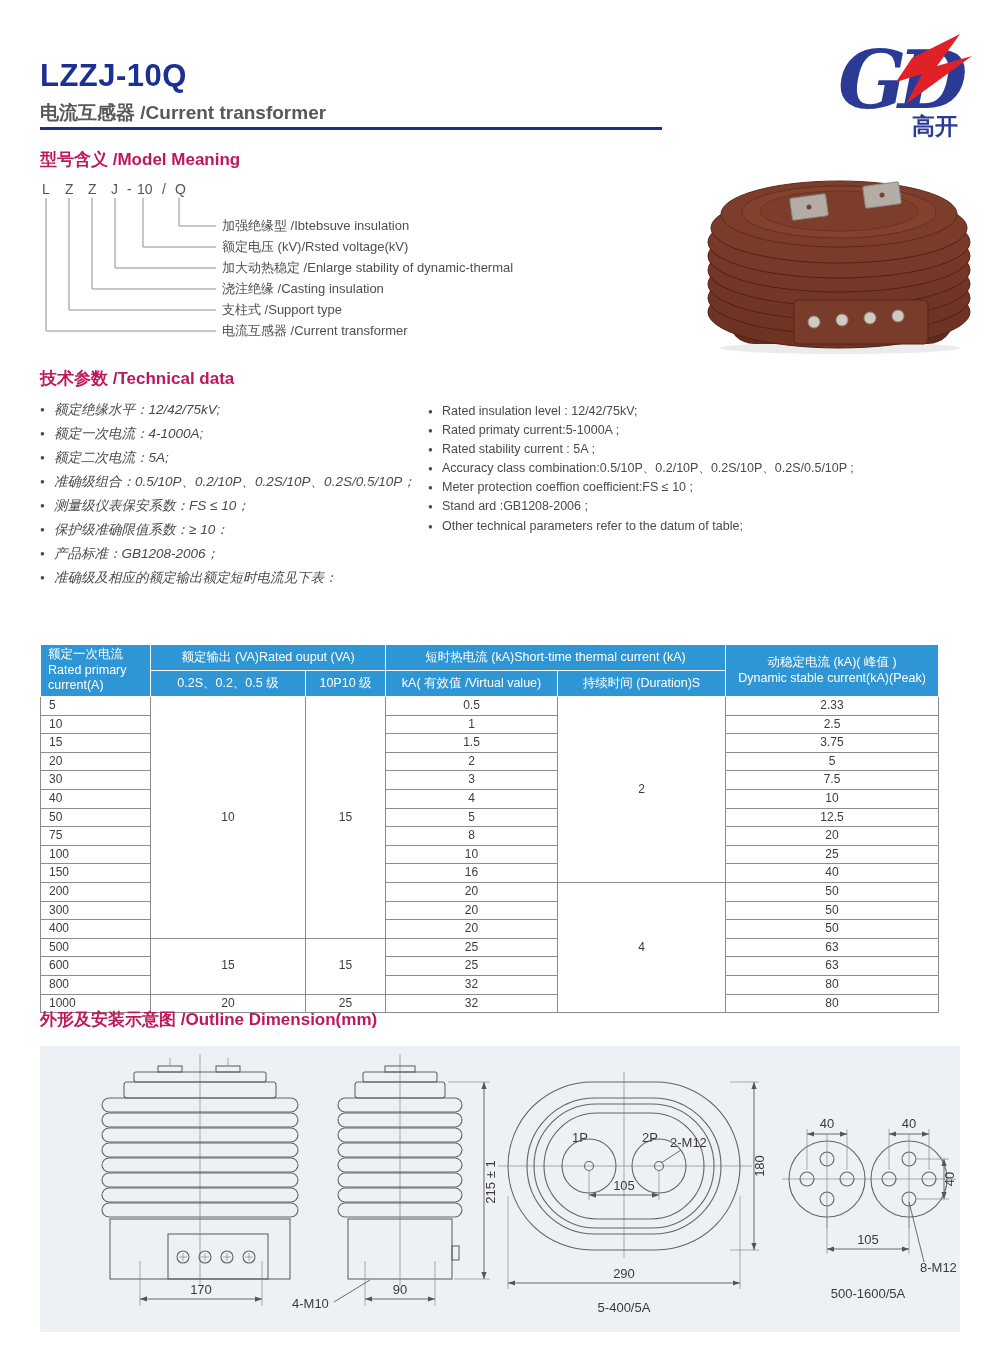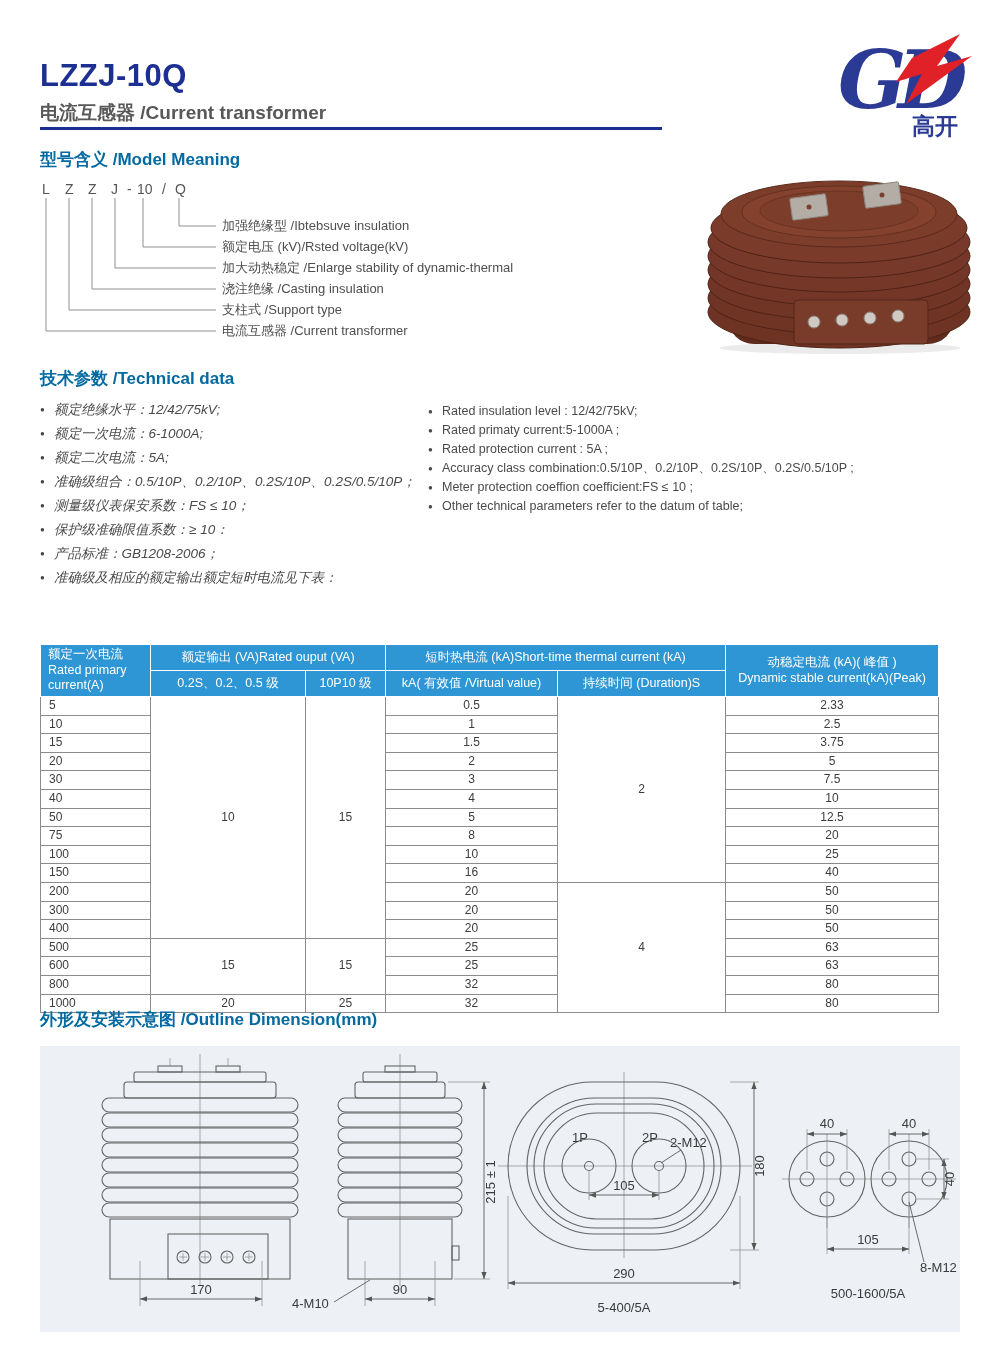--- a/index.html
+++ b/index.html
@@ -6,21 +6,21 @@
   body { background:#e8e8e8; font-family:"Liberation Sans","DejaVu Sans",sans-serif; }
   .page { position:relative; width:1000px; height:1352px; background:#ffffff; margin:0 auto; overflow:hidden; }
 
   
   .model-title { position:absolute; left:40px; top:58px; font-size:31px; font-weight:800; color:#1c2f92; letter-spacing:0.5px; }
   .subtitle    { position:absolute; left:40px; top:100px; font-size:19px; font-weight:600; color:#585858; }
   .title-rule  { position:absolute; left:40px; top:127px; width:622px; height:3px; background:#1c2f92; }
   .logo-svg    { position:absolute; left:838px; top:28px; }
   .photo-svg   { position:absolute; left:698px; top:162px; }
 
-  .sec-title { position:absolute; left:40px; font-size:17px; font-weight:700; color:#0369a1; }
+  .sec-title { position:absolute; left:40px; font-size:17px; font-weight:700; color:#be185d; }
   #sec-model   { top:148px; }
   #sec-tech    { top:367px; }
   #sec-outline { top:1008px; }
 
   
   .tree-svg { position:absolute; left:38px; top:180px; }
   .tree-svg text { font-size:13px; fill:#4f4f4f; }
   .tree-svg text.code { font-size:14px; fill:#555; }
   .tree-svg polyline { fill:none; stroke:#8f8f8f; stroke-width:1; }
 
@@ -113,35 +113,36 @@
     <text x="184" y="113">浇注绝缘 /Casting insulation</text>
     <text x="184" y="134">支柱式 /Support type</text>
     <text x="184" y="155">电流互感器 /Current transformer</text>
   </svg>
 
   <div class="sec-title" id="sec-tech">技术参数 /Technical data</div>
 
   <ul class="bullets bullets-left">
 
   <li class="b-item"><span>额定绝缘水平：12/42/75kV;</span></li>
-      <li class="b-item"><span>额定一次电流：6-1000A;</span></li>
+      <li class="b-item"><span>额定一次电流：4-1000A;</span></li>
       <li class="b-item"><span>额定二次电流：5A;</span></li>
       <li class="b-item"><span>准确级组合：0.5/10P、0.2/10P、0.2S/10P、0.2S/0.5/10P；</span></li>
       <li class="b-item"><span>测量级仪表保安系数：FS ≤ 10；</span></li>
       <li class="b-item"><span>保护级准确限值系数：≥ 10：</span></li>
       <li class="b-item"><span>产品标准：GB1208-2006；</span></li>
       <li class="b-item"><span>准确级及相应的额定输出额定短时电流见下表：</span></li>
     </ul>
   <ul class="bullets bullets-right">
 
   <li class="b-item"><span>Rated insulation level : 12/42/75kV;</span></li>
       <li class="b-item"><span>Rated primaty current:5-1000A ;</span></li>
-      <li class="b-item"><span>Rated protection current : 5A ;</span></li>
+      <li class="b-item"><span>Rated stability current : 5A ;</span></li>
       <li class="b-item"><span>Accuracy class combination:0.5/10P、0.2/10P、0.2S/10P、0.2S/0.5/10P ;</span></li>
       <li class="b-item"><span>Meter protection coeffion coefficient:FS ≤ 10 ;</span></li>
+      <li class="b-item"><span>Stand ard :GB1208-2006 ;</span></li>
       <li class="b-item"><span>Other technical parameters refer to the datum of table;</span></li>
     </ul>
 
   <table class="spec-table">
     <colgroup>
       <col style="width:110px">
         <col style="width:155px">
         <col style="width:80px">
       <col style="width:172px">
         <col style="width:168px">

